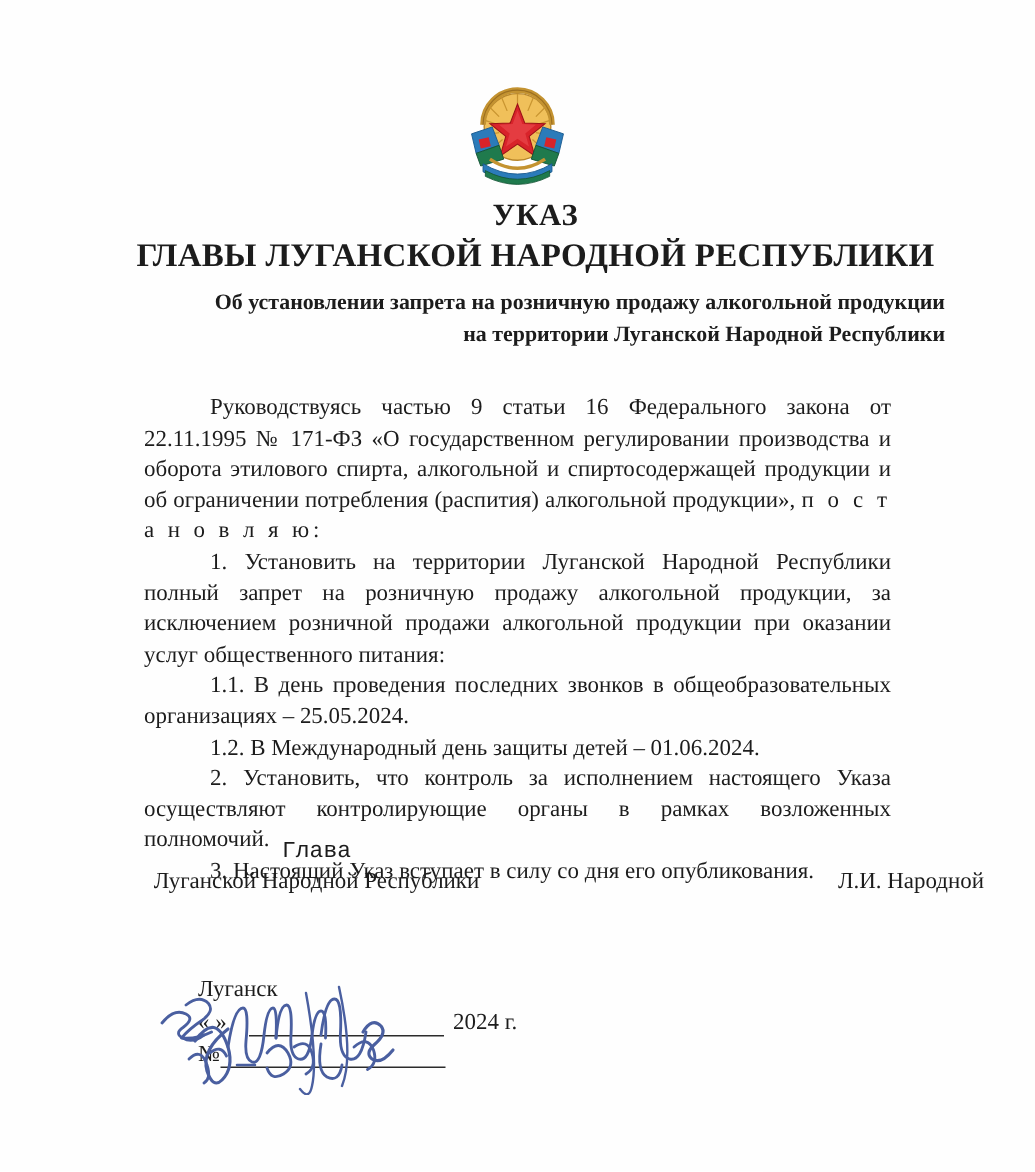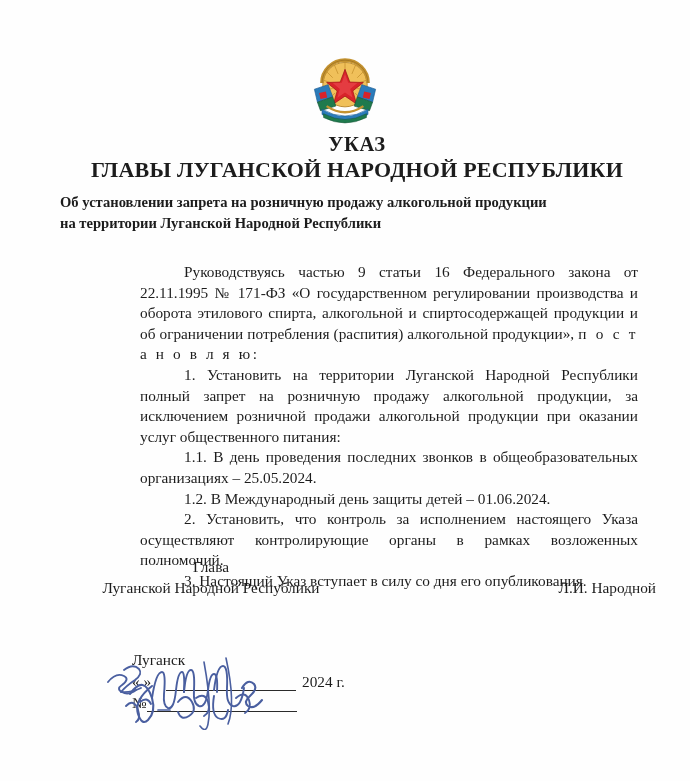--- a/index.html
+++ b/index.html
@@ -58,38 +58,37 @@
     letter-spacing: 0.2px;
     line-height: 26px;
     white-space: nowrap;
   }
 
   .heading-block {
     position: absolute;
     left: 60px;
     top: 192px;
     width: 570px;
-    text-align: left;
+    text-align: right;
   }
   .heading-line {
     font-size: 14.6px;
     font-weight: bold;
     line-height: 21px;
     white-space: nowrap;
   }
 
   
   .body-block {
     position: absolute;
     left: 96px;
     top: 262px;
     width: 498px;
     font-size: 15.3px;
     line-height: 20.6px;
-    margin-left: 44px;
   }
   .para {
     margin: 0;
     text-align: justify;
     text-indent: 44px;
     text-justify: inter-word;
   }
   .para.last-natural > :last-child { }
   .spaced {
     letter-spacing: 2.6px;
@@ -108,20 +107,21 @@
     display: flex;
     align-items: flex-start;
     justify-content: space-between;
   }
   .sign-left {
     width: 300px;
   }
   .sign-title {
     text-align: center;
     width: 230px;
+    font-family: Liberation Mono, monospace;
   }
   .sign-org {
     text-align: center;
     width: 230px;
   }
   .sign-name {
     white-space: nowrap;
     padding-top: 20.6px;
   }
 

